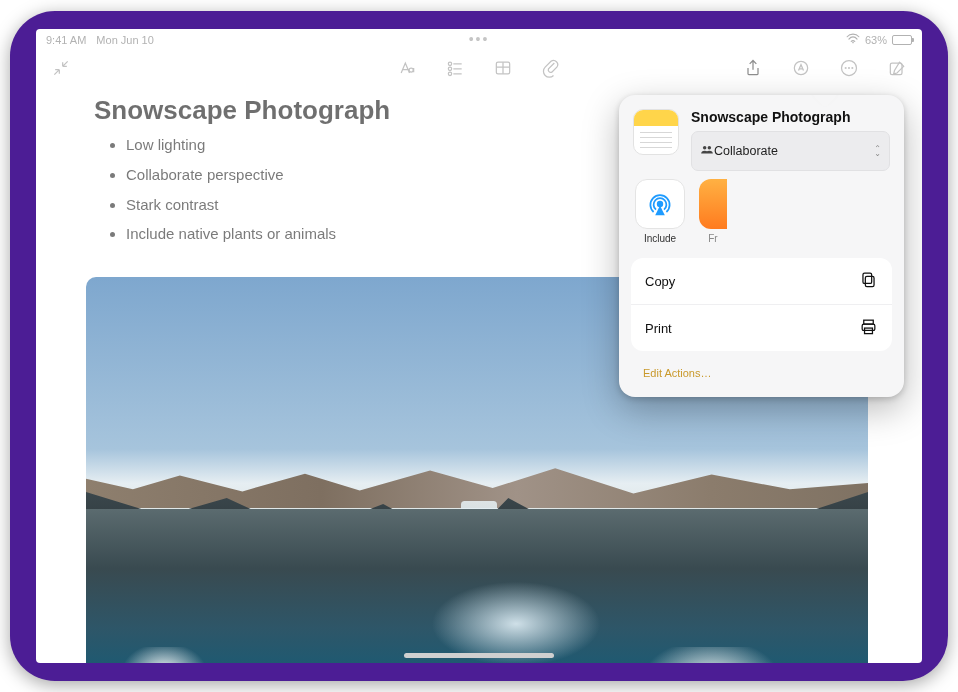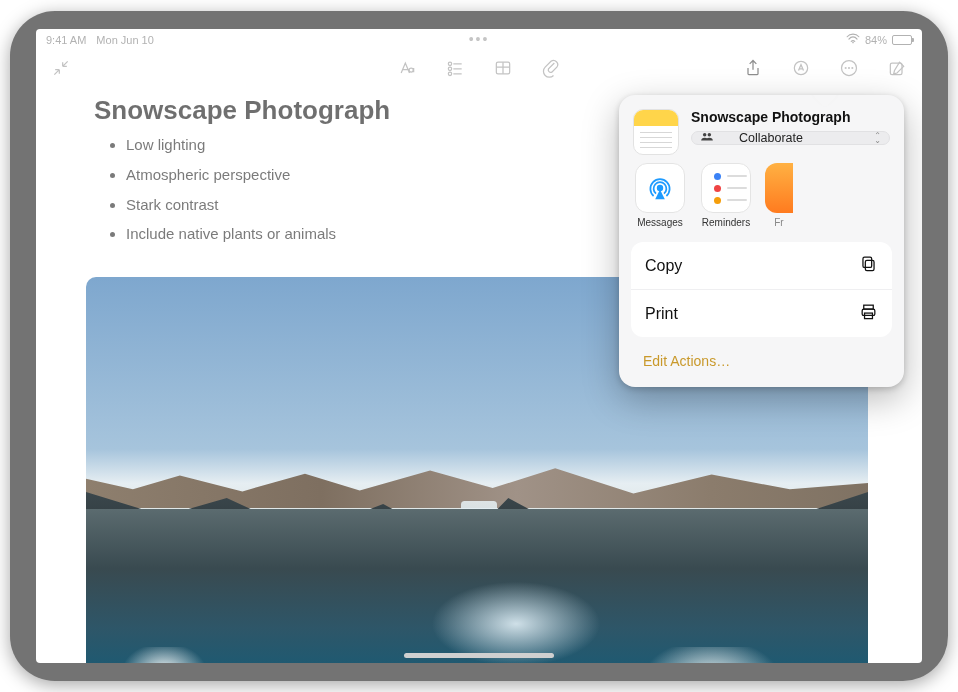--- a/index.html
+++ b/index.html
@@ -1,21 +1,21 @@
 <!DOCTYPE html>
 <html><head>
 <meta charset="utf-8">
 <style>
   * { box-sizing: border-box; margin: 0; padding: 0; }
   html, body { width: 958px; height: 692px; font-family: -apple-system, "Helvetica Neue", Arial, sans-serif; }
   body { background: #fff; display: flex; align-items: center; justify-content: center; }
 
   .ipad-frame {
     width: 938px; height: 670px;
-    background: #737373;
+    background: #4c1d95;
     border-radius: 45px;
     padding: 18px 26px;
     position: relative;
     box-shadow: 0 4px 18px rgba(0,0,0,0.35);
   }
 
   .screen {
     width: 100%; height: 100%;
     background: #fff;
     border-radius: 4px;
@@ -118,21 +118,21 @@
     background: linear-gradient(#fff 0%,#fff 35%,#fff 35%);
     border:1px solid #e2e2e2;
     position:relative; overflow:hidden;
   }
   .notes-appicon .top { position:absolute; top:0; left:0; right:0; height:16px; background:#ffd54a;}
   .notes-appicon .lines { position:absolute; top:22px; left:6px; right:6px; height:16px;
     background: repeating-linear-gradient(#d7d7d7,#d7d7d7 1px,transparent 1px,transparent 5px);}
   .pv-head-right { flex:1; }
   .pv-title { font-size:14px; font-weight:700; color:#111; margin-bottom:6px;}
   .collab-pill {
-    height:14px; display:flex; align-items:center; gap:25px;
+    height:40px; display:flex; align-items:center; gap:0;
     padding:0 8px;
     background:#ececee; border:1px solid #e1e1e3; border-radius:7px;
     font-size:12.5px; color:#222;
   }
   .collab-pill .people-ico svg{ width:14px; height:11px; fill:#444;}
   .collab-pill .arrows { margin-left:auto; color:#888; display:flex; flex-direction:column; line-height:5px; font-size:8px;}
   .pv-sub { font-size:11.5px; color:#8a8a8f; padding:4px 22px 12px 22px; display:flex; align-items:center; justify-content:center; gap:4px;}
   .pv-sub .chev { font-size:11px;}
 
   .share-row { display:flex; gap:12px; padding:0 14px 8px 14px; overflow:hidden;}
@@ -152,27 +152,27 @@
   .ic-reminders .dot { width:7px; height:7px; border-radius:50%;}
   .ic-reminders .line { width:20px; height:2px; background:#dcdcdc; border-radius:1px;}
   .ic-cut { background: linear-gradient(#ffb143,#ff7b1f);}
   .share-item.partial { width:28px; overflow:hidden; }
   .share-item.partial .share-icon { width:50px;}
 
   .action-list { margin:6px 12px 6px 12px; background:#fff; border-radius:12px; overflow:hidden;}
   .action-row {
     display:flex; align-items:center; justify-content:space-between;
     padding:12px 14px;
-    font-size:16px; color:#111;
+    font-size:13px; color:#111;
     border-bottom:1px solid #efeff1;
   }
   .action-row:last-child { border-bottom:none;}
   .action-row svg { width:19px; height:19px; stroke:#111; fill:none; stroke-width:1.6;}
 
-  .edit-actions { padding:10px 24px 18px 24px; font-size:14px; color:#c9992b;}
+  .edit-actions { padding:10px 24px 18px 24px; font-size:11px; color:#c9992b;}
 
   .home-indicator { position:absolute; bottom:5px; left:50%; transform:translateX(-50%); width:150px; height:5px; background:#d0d0d0; border-radius:3px; z-index:30;}
 </style>
 </head>
 <body>
 
 <div class="ipad-frame">
   <div class="screen">
 
     <div class="status-bar">
@@ -181,21 +181,21 @@
         <span>Mon Jun 10</span>
       </div>
       <div class="status-center"><span class="dots">•••</span></div>
       <div class="status-right">
         <span class="wifi-glyph">
           <svg width="14" height="11" viewBox="0 0 24 18">
               <path d="M2 6 C7 0 17 0 22 6 M5 10 C9 5 15 5 19 10 M9 14 C11 12 13 12 15 14" stroke="#b2b2b2" stroke-width="2" fill="none" stroke-linecap="round"></path>
               <circle cx="12" cy="16" r="1.4" fill="#b2b2b2"></circle>
             </svg>
         </span>
-        <span>84%</span>
+        <span>63%</span>
         <span class="battery-icon"><span class="battery-fill"></span></span>
       </div>
     </div>
 
     <div class="toolbar">
       <div class="left-group">
         <span class="tb-icon">
           <svg viewBox="0 0 24 24">
               <path d="M14 10 L20 4 M14 10 H19 M14 10 V5 M10 14 L4 20 M10 14 H5 M10 14 V19"></path>
             </svg>
@@ -255,21 +255,21 @@
               <path d="M15 5 L20 10 L12 18 L8 19 L9 15 Z"></path>
             </svg>
         </span>
       </div>
     </div>
 
     <div class="note-body">
       <h1 class="note-title">Snowscape Photograph</h1>
       <ul class="note-list">
         <li>Low lighting</li>
-        <li>Atmospheric perspective</li>
+        <li>Collaborate perspective</li>
         <li>Stark contrast</li>
         <li>Include native plants or animals</li>
       </ul>
     </div>
 
     <div class="note-image">
       <div class="sky"></div>
       <div class="mountains"></div>
       <div class="cliffs"></div>
       <div class="waterfall"></div>
@@ -307,40 +307,21 @@
       <div class="share-row">
         <div class="share-item">
           <div class="share-icon ic-airdrop">
             <svg viewBox="0 0 40 40">
                 <circle cx="20" cy="20" r="4" fill="#1e9bff"></circle>
                 <path d="M12 30 a12 12 0 1 1 16 0" stroke="#1e9bff" stroke-width="2.2" fill="none"></path>
                 <path d="M15 27 a8 8 0 1 1 10 0" stroke="#1e9bff" stroke-width="2.2" fill="none"></path>
                 <path d="M14 34 L20 22 L26 34 Z" fill="#1e9bff"></path>
               </svg>
           </div>
-          <div class="share-label">Messages</div>
-        </div>
-        <div class="share-item">
-          <div class="share-icon ic-reminders">
-            <div class="dots-col">
-              <div class="row">
-                  <span class="dot" style="background:#3b82f6"></span>
-                  <span class="line"></span>
-                </div>
-              <div class="row">
-                  <span class="dot" style="background:#ef4444"></span>
-                  <span class="line"></span>
-                </div>
-              <div class="row">
-                  <span class="dot" style="background:#f59e0b"></span>
-                  <span class="line"></span>
-                </div>
-            </div>
-          </div>
-          <div class="share-label">Reminders</div>
+          <div class="share-label">Include</div>
         </div>
         <div class="share-item partial cut">
           <div class="share-icon ic-cut"></div>
           <div class="share-label">Fr</div>
         </div>
       </div>
 
       <div class="action-list">
         <div class="action-row">
           <span>Copy</span>

